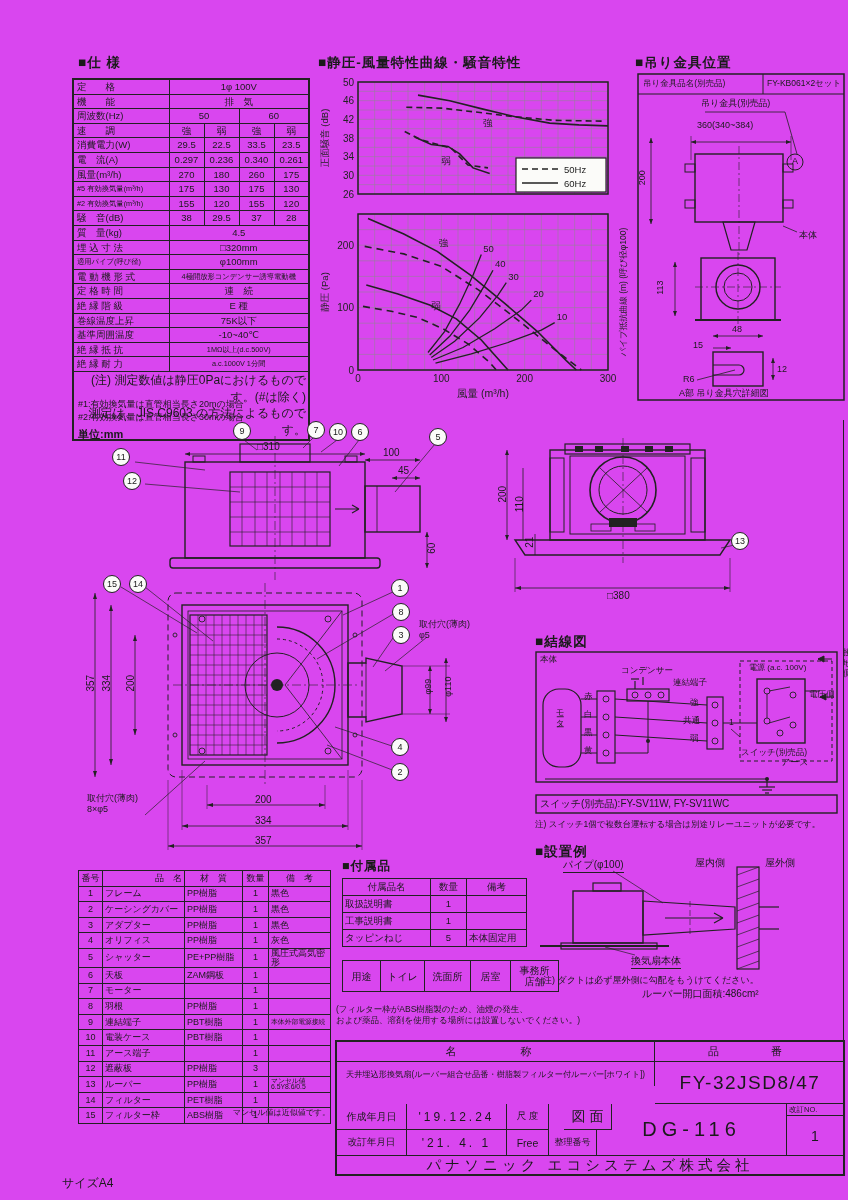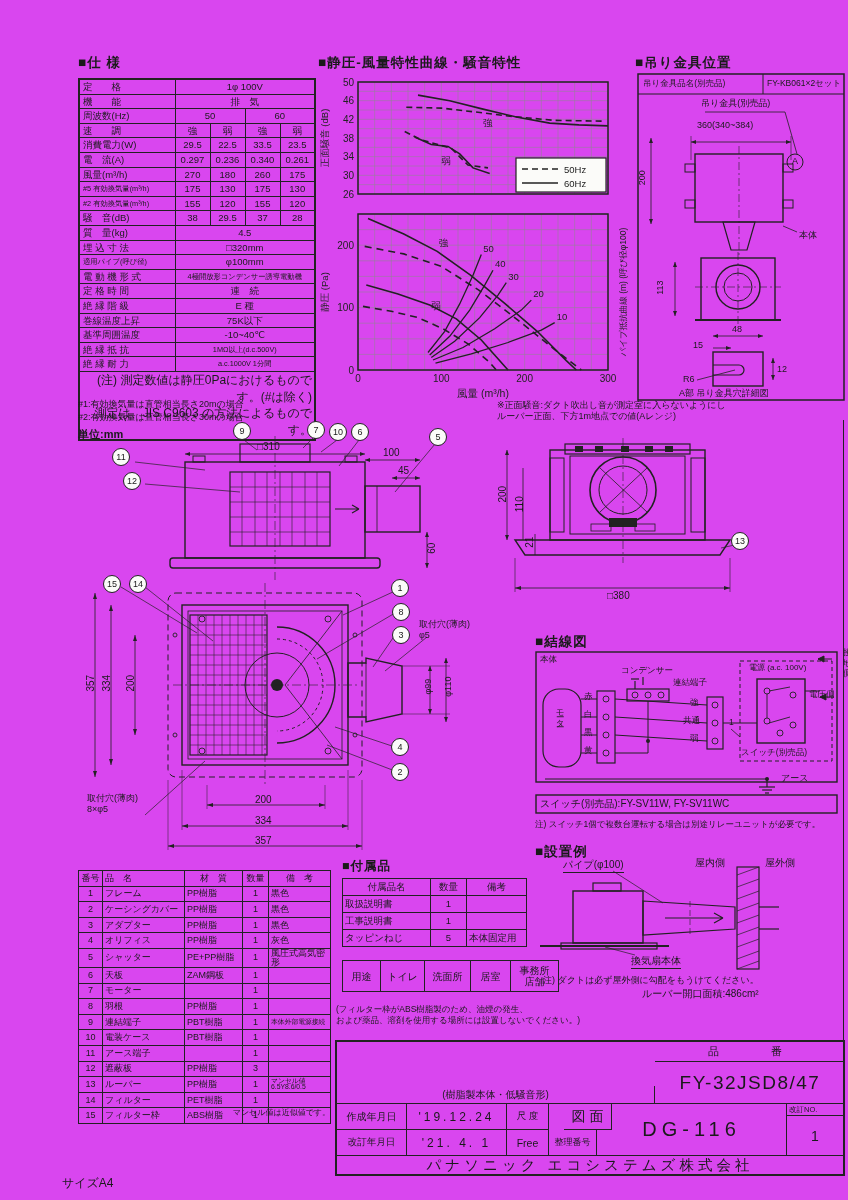--- a/index.html
+++ b/index.html
@@ -4,21 +4,21 @@
 <style>
   html,body{margin:0;padding:0;background:#e8e8e8;}
   #page{position:relative;width:848px;height:1200px;background:#d946ef;font-family:"Liberation Sans","DejaVu Sans",sans-serif;color:#1a1a1a;overflow:hidden;margin:0 auto;}
   .sec-title{position:absolute;font-size:13.5px;font-weight:bold;letter-spacing:1px;white-space:nowrap;}
   .lb{position:absolute;font-size:9.5px;line-height:1.25;white-space:pre-line;}
   .s8{font-size:8px;} .s85{font-size:8.5px;} .s9{font-size:9px;} .s10{font-size:10px;} .s11{font-size:11px;} .s12{font-size:12px;}
   .v{transform:rotate(-90deg);transform-origin:center;white-space:nowrap;}
   .co{position:absolute;width:16px;height:16px;border:1.2px solid #222;border-radius:50%;background:#fbfbf9;font-size:9px;display:flex;align-items:center;justify-content:center;z-index:3;}
   table{border-collapse:collapse;table-layout:fixed;}
   td,th{border:1px solid #222;padding:0 2px;overflow:hidden;}
-  #spec-table{position:absolute;left:78px;top:78px;width:236px;border:2px solid #222;}
+  #spec-table{position:absolute;left:72px;top:78px;width:236px;border:2px solid #222;}
   #spec-table td{font-size:9.5px;height:13.6px;text-align:center;line-height:1;}
   #spec-table td.sl{text-align:left;padding-left:3px;}
   #spec-table td.tiny{font-size:7.3px;}
   #spec-table td.specnote{font-size:12px;text-align:right;white-space:pre-line;height:26px;line-height:1.4;}
   #parts-table{position:absolute;left:78px;top:870px;width:252px;border:1.5px solid #222;}
   #parts-table td{font-size:9px;height:14.6px;line-height:1;}
   #parts-table td:nth-child(1),#parts-table td:nth-child(4){text-align:center;}
   #parts-table td.tiny{font-size:6.8px;}
   #acc-table{position:absolute;left:342px;top:878px;width:184px;border:1.5px solid #222;}
   #acc-table td{font-size:9.5px;height:16px;line-height:1;}
@@ -263,22 +263,20 @@
         <text x="190.33333333333334" y="67.63999999999999" font-size="9.5" fill="#222">30</text>
         <path d="M115.0 148.0 L145.0 135.5 L176.7 116.8 L203.3 98.1 L213.3 88.1" fill="none" stroke="#222" stroke-width="1.3"></path>
         <text x="215.33333333333334" y="85.112" font-size="9.5" fill="#222">20</text>
         <path d="M117.5 151.1 L153.3 141.8 L190.0 130.5 L223.3 118.1 L236.7 110.6" fill="none" stroke="#222" stroke-width="1.3"></path>
         <text x="238.66666666666666" y="107.576" font-size="9.5" fill="#222">10</text>
         <text x="10" y="80" font-size="9.5" fill="#222" text-anchor="middle" transform="rotate(-90 10 80)">静圧 (Pa)</text>
         <text x="308" y="80" font-size="8.5" fill="#222" text-anchor="middle" transform="rotate(-90 308 80)">パイプ抵抗曲線 (m) (呼び径φ100)</text>
         <text x="165" y="185" text-anchor="middle" font-size="10.5" fill="#222">風量 (m³/h)</text>
       </svg>
     </div>
-  <div class="lb s9" style="left:497px;top:400px;width:345px;">※正面騒音:ダクト吹出し音が測定室に入らないようにし
-ルーバー正面、下方1m地点での値(Aレンジ)</div>
 
   <div class="panel" id="bracket" style="left:635px;top:54px;width:212px;height:350px;">
     <div class="sec-title" style="left:0;top:0;position:absolute;">■吊り金具位置</div>
     <svg width="212" height="350">
       <rect x="3" y="20" width="206" height="326" fill="none" stroke="#222" stroke-width="1.5"></rect>
       <line x1="3" y1="40" x2="209" y2="40" stroke="#222" stroke-width="1"></line>
       <line x1="128" y1="20" x2="128" y2="40" stroke="#222" stroke-width="1"></line>
       <line x1="70" y1="58" x2="150" y2="58" stroke="#222" stroke-width=".8"></line>
       <line x1="150" y1="58" x2="162" y2="100" stroke="#222" stroke-width=".8"></line>
 
@@ -626,21 +624,21 @@
     <div class="lb s85" style="position:absolute;left:86px;top:32px;">コンデンサー</div>
     <div class="lb s85" style="position:absolute;left:138px;top:44px;">連結端子</div>
     <div class="lb s85" style="position:absolute;left:155px;top:64px;">強</div>
     <div class="lb s85" style="position:absolute;left:148px;top:82px;">共通</div>
     <div class="lb s85" style="position:absolute;left:155px;top:100px;">弱</div>
     <div class="lb s85" style="position:absolute;left:194px;top:84px;">1</div>
     <div class="lb s8" style="position:absolute;left:214px;top:30px;">電源 (a.c. 100V)</div>
     <div class="lb s85" style="position:absolute;left:272px;top:14px;margin-left:36px;">接地側</div>
     <div class="lb s85" style="position:absolute;left:274px;top:56px;">電圧側</div>
     <div class="lb s85" style="position:absolute;left:206px;top:114px;">スイッチ(別売品)</div>
-    <div class="lb s9" style="position:absolute;left:246px;top:140px;">アース</div>
+    <div class="lb s9" style="position:absolute;left:246px;top:124px;">アース</div>
     <div class="lb" style="position:absolute;left:5px;top:165px;font-size:10px;">スイッチ(別売品):FY-SV11W, FY-SV11WC</div>
     <div class="lb s85" style="position:absolute;left:0px;top:186px;">注) スイッチ1個で複数台運転する場合は別途リレーユニットが必要です。</div>
   </div>
 
   <div class="panel" id="install" style="left:535px;top:843px;width:308px;height:152px;">
     <div class="sec-title" style="position:absolute;left:0;top:0;">■設置例</div>
     <svg width="308" height="152">
       <line x1="5" y1="103" x2="134" y2="103" stroke="#222" stroke-width="2"></line>
       <rect x="26" y="100" width="96" height="6" fill="none" stroke="#222" stroke-width="1.2"></rect>
       <rect x="38" y="48" width="70" height="52" fill="none" stroke="#222" stroke-width="1.4"></rect>
@@ -677,21 +675,21 @@
     <colgroup>
         <col style="width:24px">
         <col style="width:82px">
         <col style="width:58px">
         <col style="width:26px">
         <col style="width:62px">
       </colgroup>
     <tbody id="parts-tbody">
         <tr>
           <td style="text-align: center;">番号</td>
-          <td style="text-align: left;">品　名</td>
+          <td style="text-align: right;">品　名</td>
           <td style="text-align: center;">材　質</td>
           <td style="text-align: center;">数量</td>
           <td style="text-align: center;">備　考</td>
         </tr>
         <tr>
           <td>1</td>
           <td>フレーム</td>
           <td>PP樹脂</td>
           <td>1</td>
           <td>黒色</td>
@@ -846,22 +844,23 @@
           <td>居室</td>
           <td>事務所
 店舗</td>
         </tr>
       </tbody>
   </table>
   <div class="lb s85" style="left:336px;top:1004px;">(フィルター枠がABS樹脂製のため、油煙の発生、
 および薬品、溶剤を使用する場所には設置しないでください。)</div>
 
   <div class="panel" id="titleblock" style="left:335px;top:1040px;width:510px;height:136px;border:2px solid #222;box-sizing:border-box;">
+    <div class="tb-cell" style="left:0;top:0;width:318px;height:20px;border-right:1px solid #222;border-bottom:1px solid #222;font-size:11px;letter-spacing:14px;">名　　称</div>
     <div class="tb-cell" style="left:318px;top:0;width:190px;height:20px;border-bottom:1px solid #222;font-size:11px;letter-spacing:10px;">品　　番</div>
-    <div class="tb-cell" style="left:0;top:44px;width:318px;height:18px;border-right:1px solid #222;border-bottom:1px solid #222;font-size:10px;">(樹脂製本体・低騒音形)</div>
+    <div class="tb-cell" style="left:0;top:20px;width:318px;height:24px;border-right:1px solid #222;font-size:8.2px;">天井埋込形換気扇(ルーバー組合せ品番・樹脂製フィルター付ルーバー[ホワイト])</div>
     <div class="tb-cell" style="left:318px;top:20px;width:190px;height:42px;border-bottom:1px solid #222;font-size:19px;letter-spacing:1.5px;">FY-32JSD8/47</div>
     <div class="tb-cell" style="left:0;top:62px;width:70px;height:26px;border-right:1px solid #222;border-bottom:1px solid #222;font-size:10px;">作成年月日</div>
     <div class="tb-cell" style="left:70px;top:62px;width:100px;height:26px;border-right:1px solid #222;border-bottom:1px solid #222;font-size:12px;letter-spacing:3px;">'19.12.24</div>
     <div class="tb-cell" style="left:170px;top:62px;width:42px;height:26px;border-right:1px solid #222;border-bottom:1px solid #222;font-size:9.5px;">尺 度</div>
     <div class="tb-cell" style="left:227px;top:62px;width:48px;height:26px;border-right:1px solid #222;border-bottom:1px solid #222;font-size:14px;">図 面</div>
     <div class="tb-cell" style="left:0;top:88px;width:70px;height:26px;border-right:1px solid #222;border-bottom:1px solid #222;font-size:9.5px;">改訂年月日</div>
     <div class="tb-cell" style="left:70px;top:88px;width:100px;height:26px;border-right:1px solid #222;border-bottom:1px solid #222;font-size:12px;letter-spacing:3px;">'21. 4. 1</div>
     <div class="tb-cell" style="left:170px;top:88px;width:42px;height:26px;border-right:1px solid #222;border-bottom:1px solid #222;font-size:10.5px;">Free</div>
     <div class="tb-cell" style="left:212px;top:88px;width:48px;height:26px;border-right:1px solid #222;border-bottom:1px solid #222;font-size:9px;">整理番号</div>
     <div class="tb-cell" style="left:260px;top:62px;width:190px;height:52px;border-right:1px solid #222;border-bottom:1px solid #222;font-size:20px;letter-spacing:5px;">DG-116</div>

